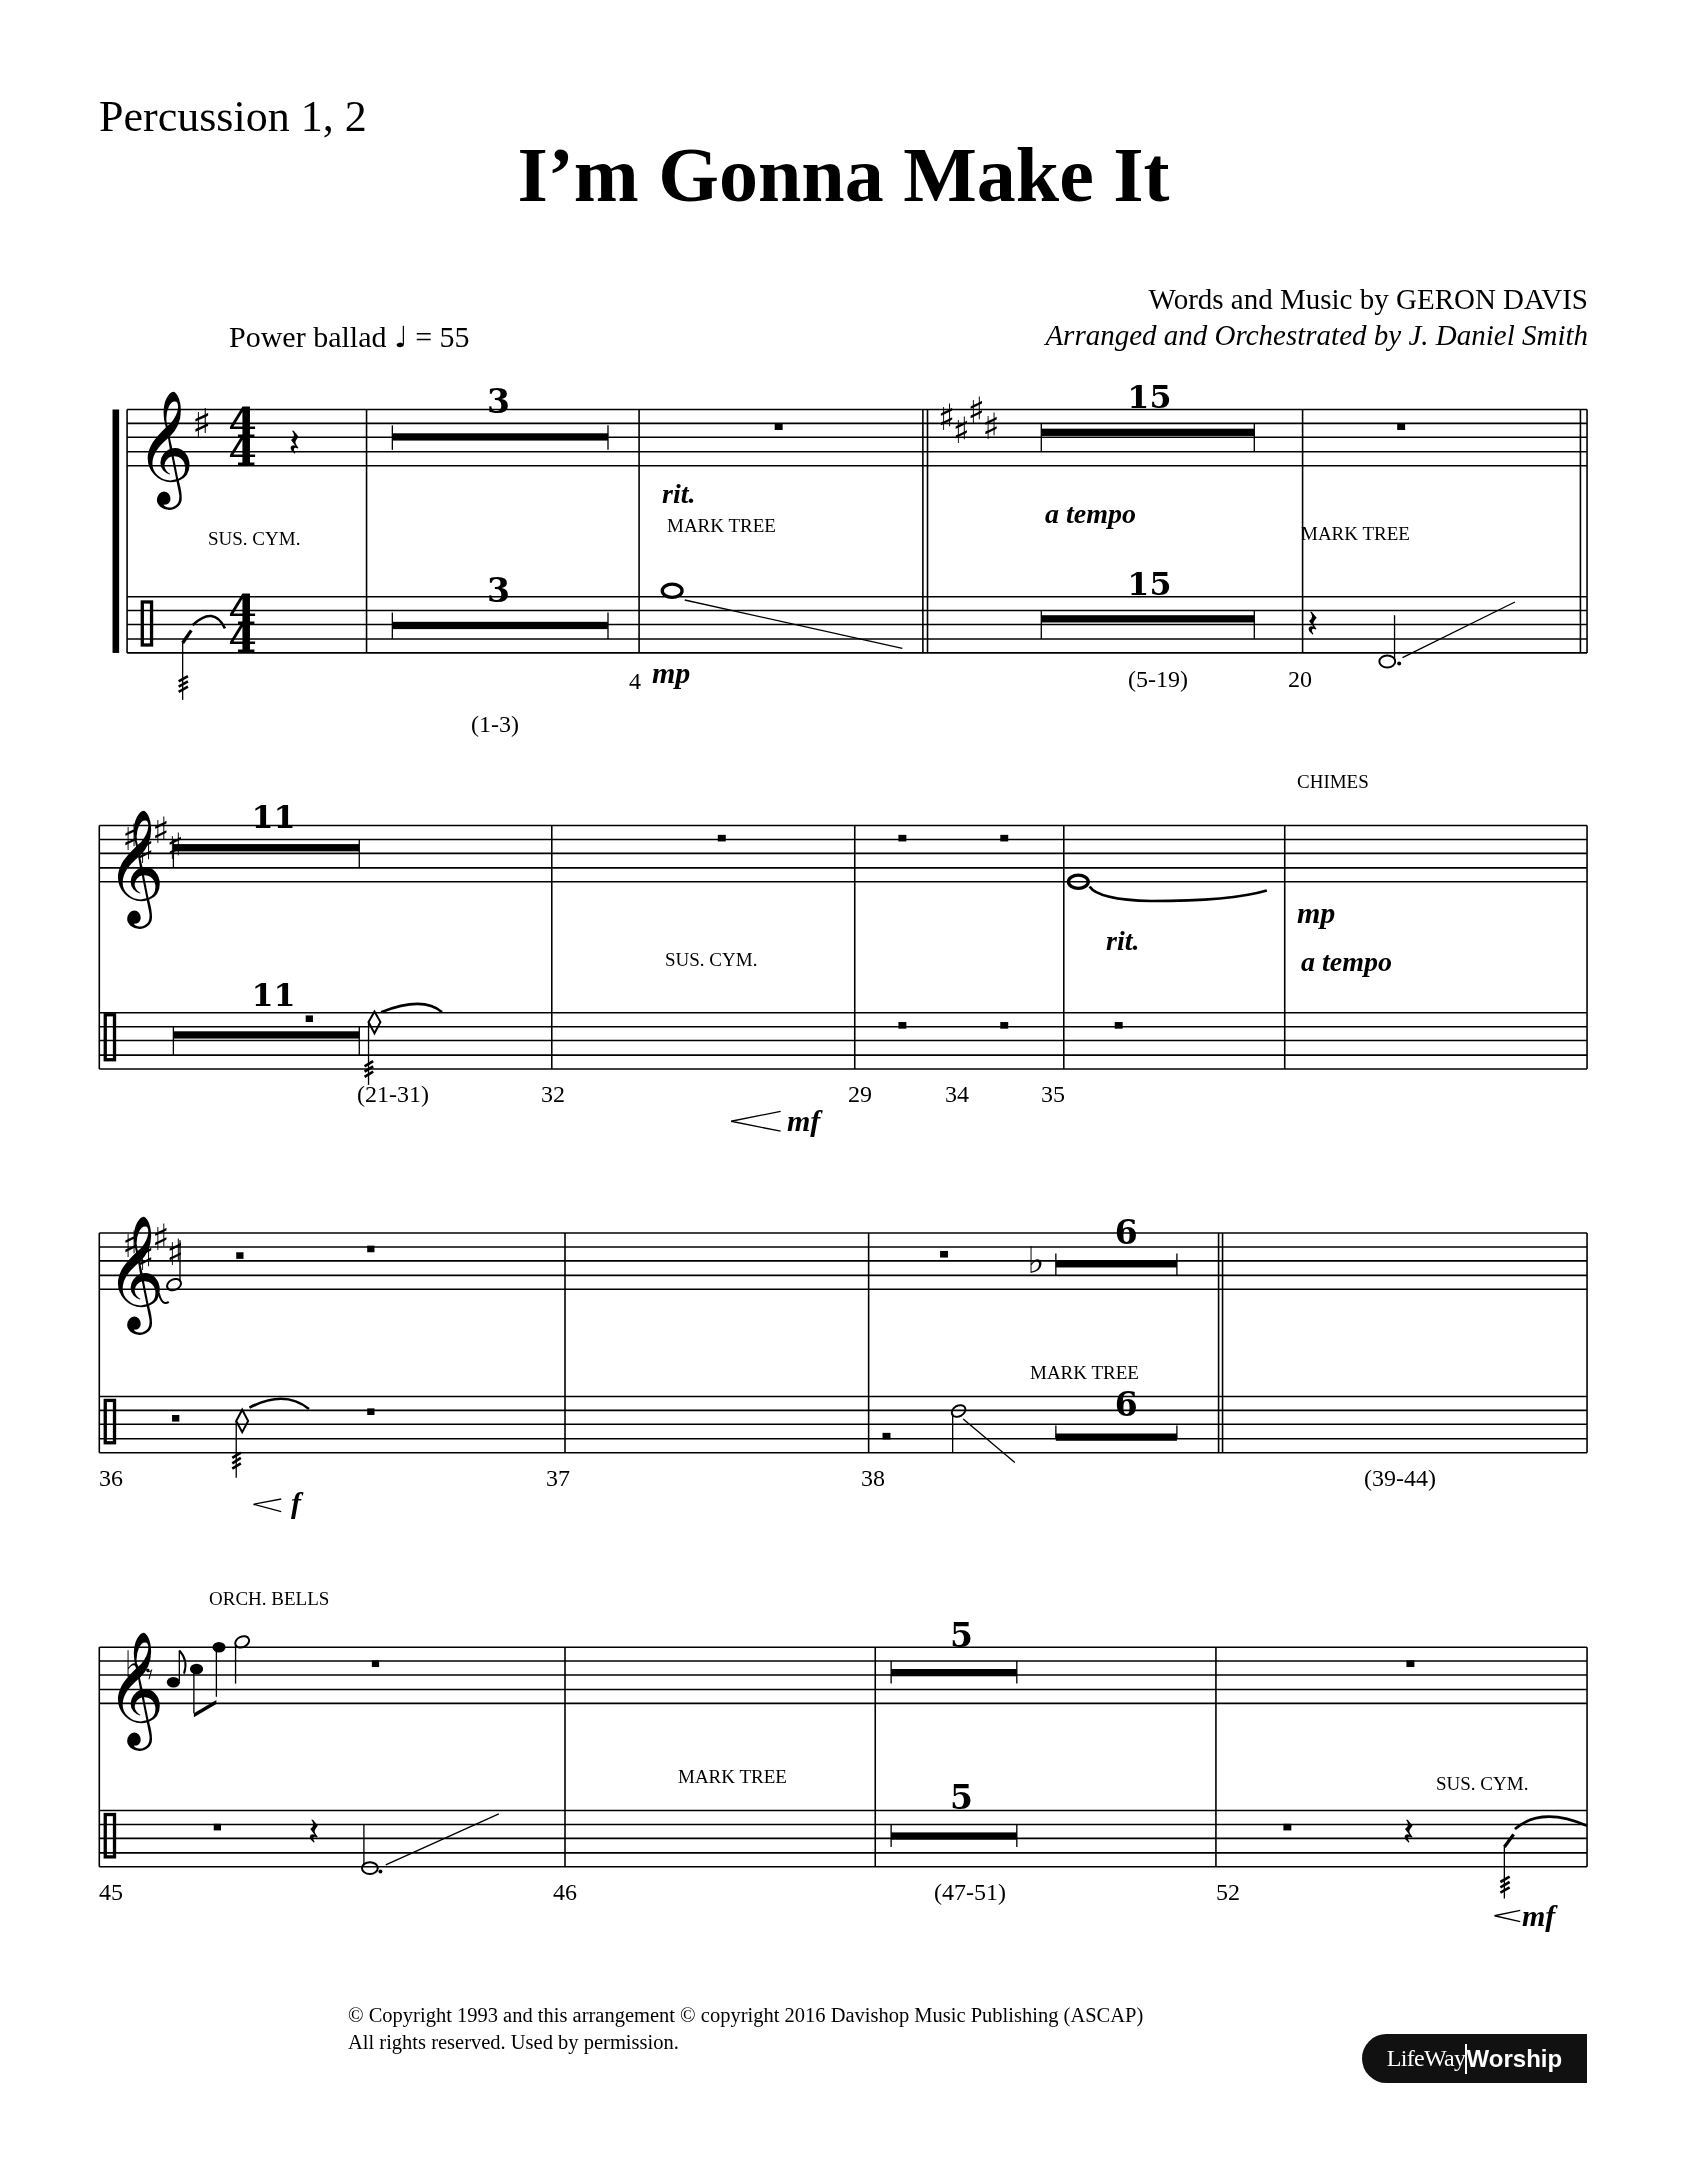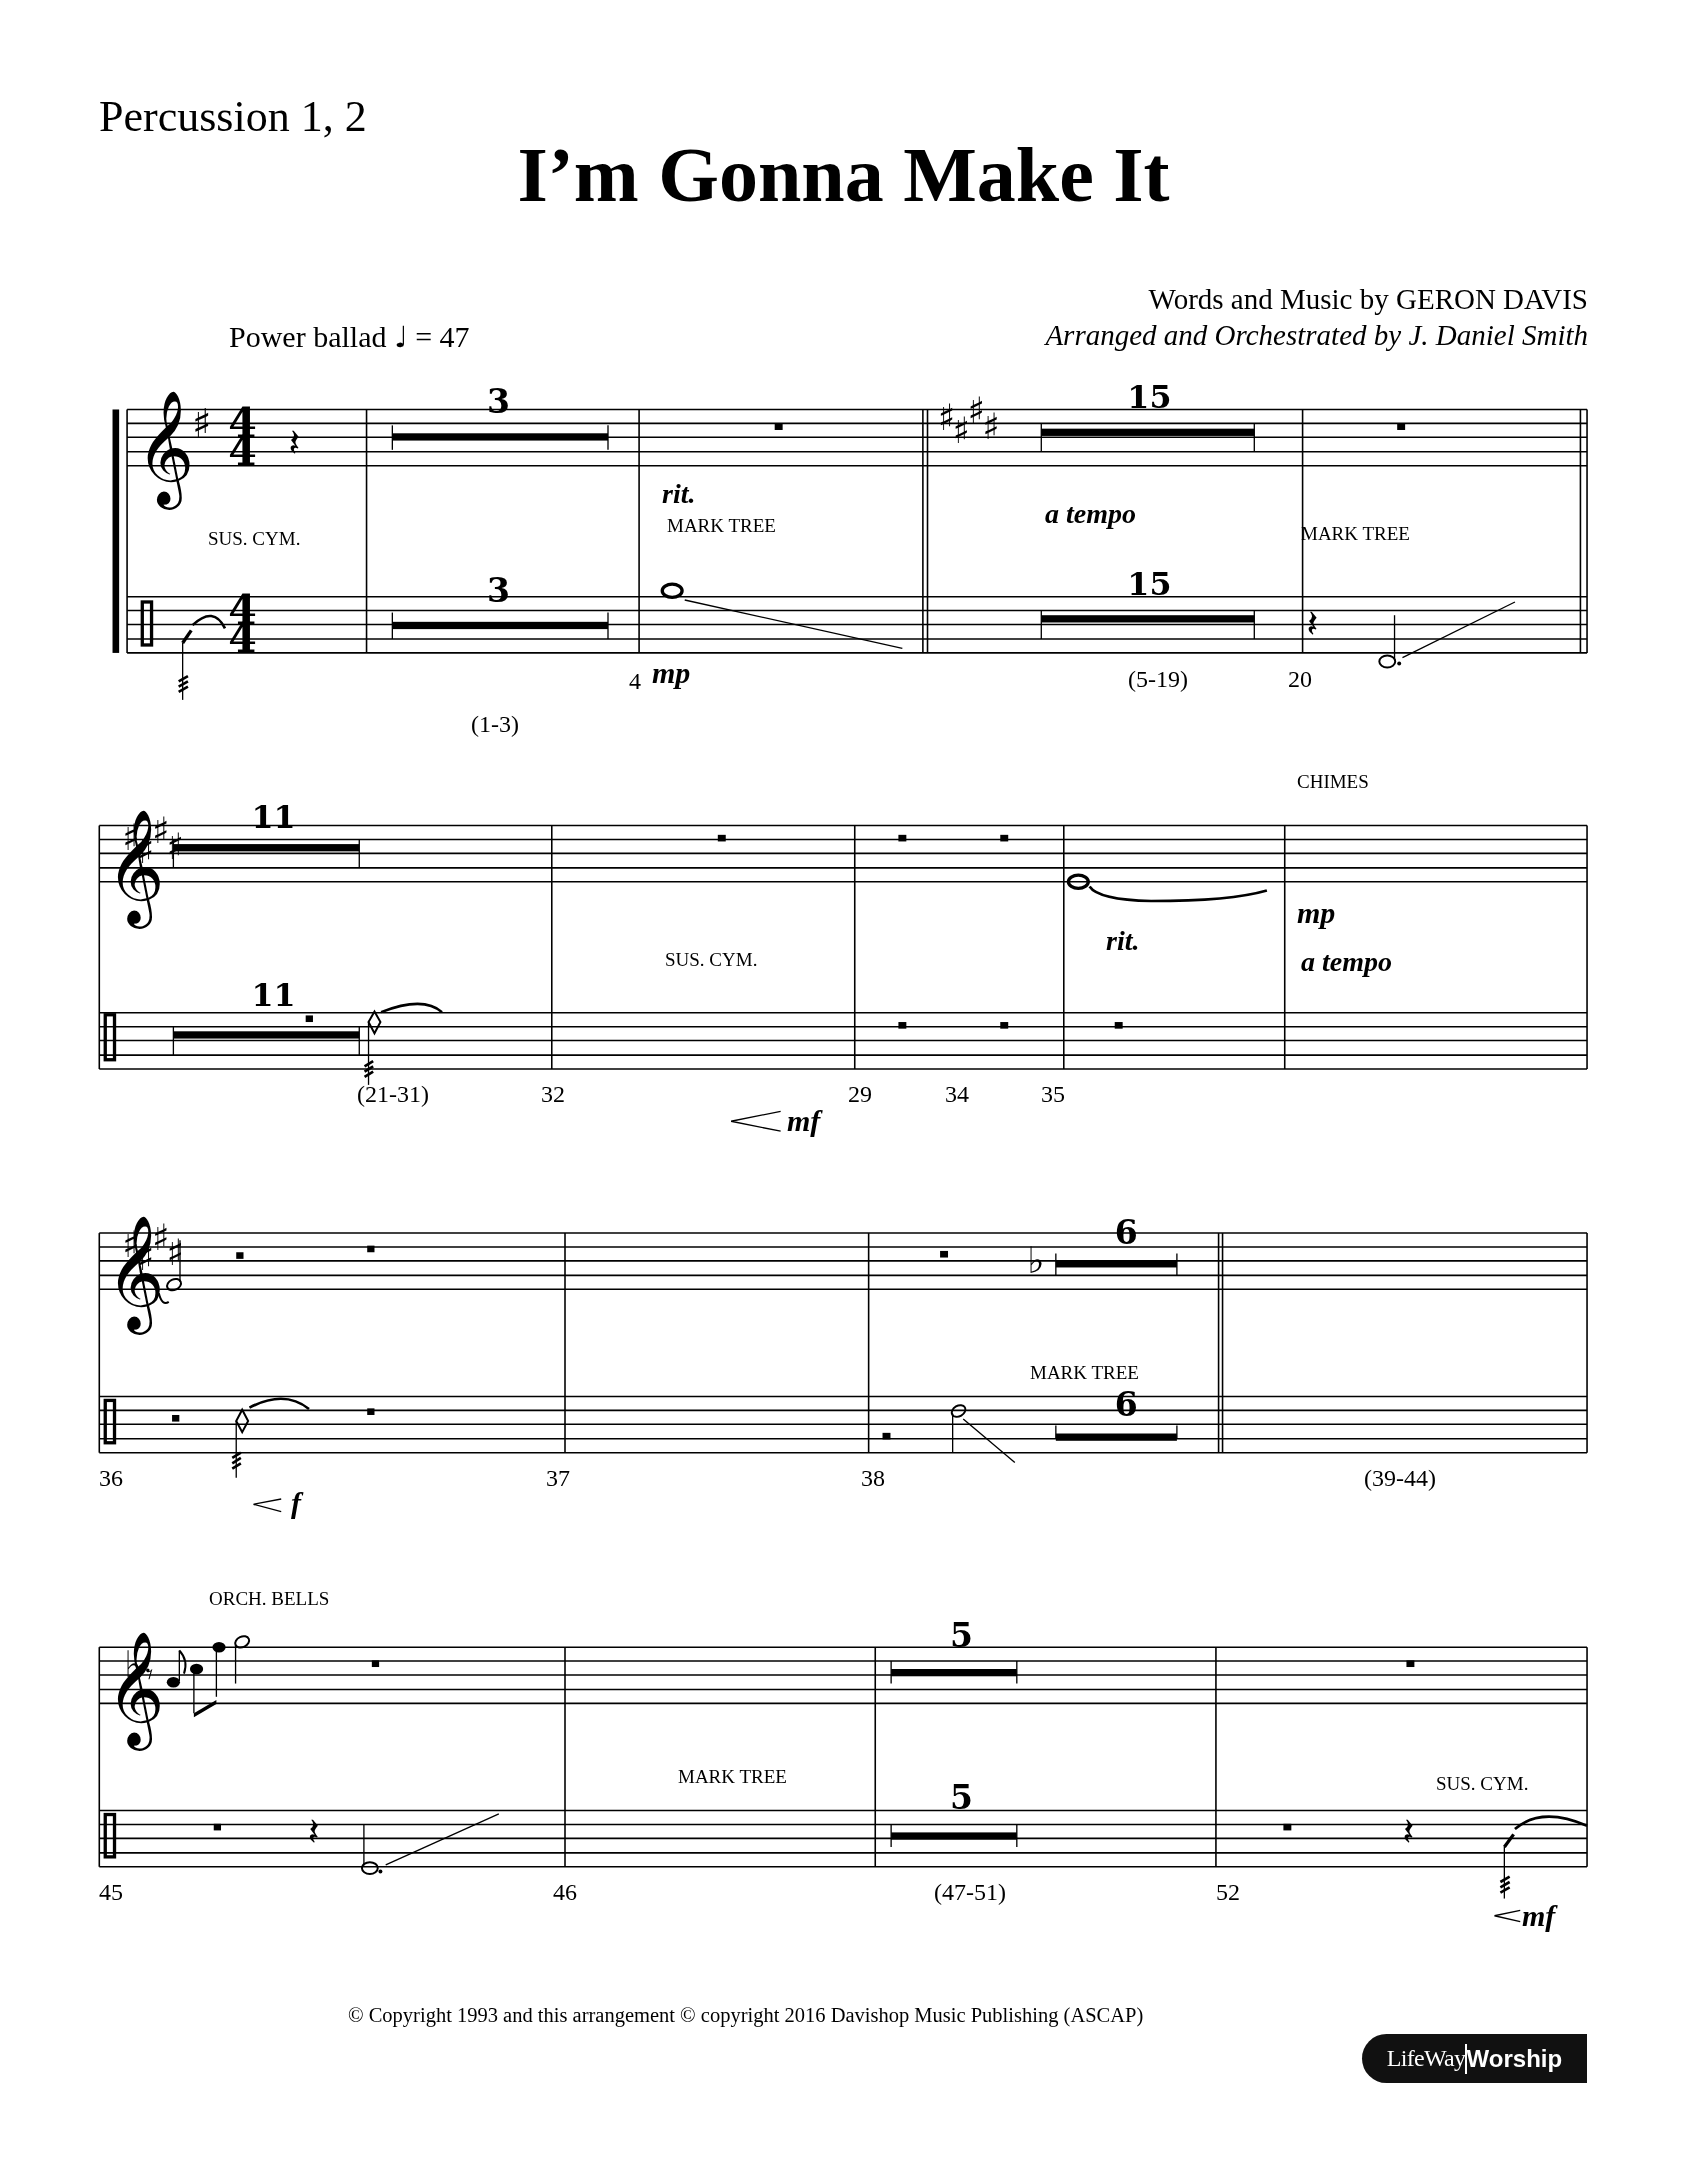--- a/index.html
+++ b/index.html
@@ -26,21 +26,21 @@
 </head>
 <body>
 
 <div class="abs part-name">Percussion 1, 2</div>
 <div class="abs title">I’m Gonna Make It</div>
 <div class="abs credit-words">Words and Music by GERON DAVIS</div>
 <div class="abs credit-arr">Arranged and Orchestrated by J. Daniel Smith</div>
 <div class="abs tempo">
   <span>Power ballad</span>
   <span class="note">♩</span>
-  <span>= 47</span>
+  <span>= 55</span>
 </div>
 
 <svg class="score" width="1687" height="2183" viewBox="0 0 2550 3300">
   <defs>
     <g id="treble">
       <text font-family="DejaVu Sans" font-size="150" y="0">𝄞</text>
     </g>
   </defs>
   <g stroke="#000" fill="none">
 
@@ -324,19 +324,20 @@
 <div class="abs lbl" style="left:678px;top:1766px;">MARK TREE</div>
 <div class="abs lbl" style="left:1436px;top:1773px;">SUS. CYM.</div>
 <div class="abs meas" style="left:99px;top:1879px;">45</div>
 <div class="abs meas" style="left:553px;top:1879px;">46</div>
 <div class="abs meas" style="left:934px;top:1879px;">(47-51)</div>
 <div class="abs meas" style="left:1216px;top:1879px;">52</div>
 <div class="abs dyn" style="left:1522px;top:1899px;">mf</div>
 
 <div class="abs copyright">
   <div>© Copyright 1993 and this arrangement © copyright 2016 Davishop Music Publishing (ASCAP)</div>
+  <div>All rights reserved. Used by permission.</div>
 </div>
 <div class="abs logo">
   <span class="lw">LifeWay</span>
   <span class="sep"></span>
   <span class="wo">Worship</span>
 </div>
 
 
 </body></html>

